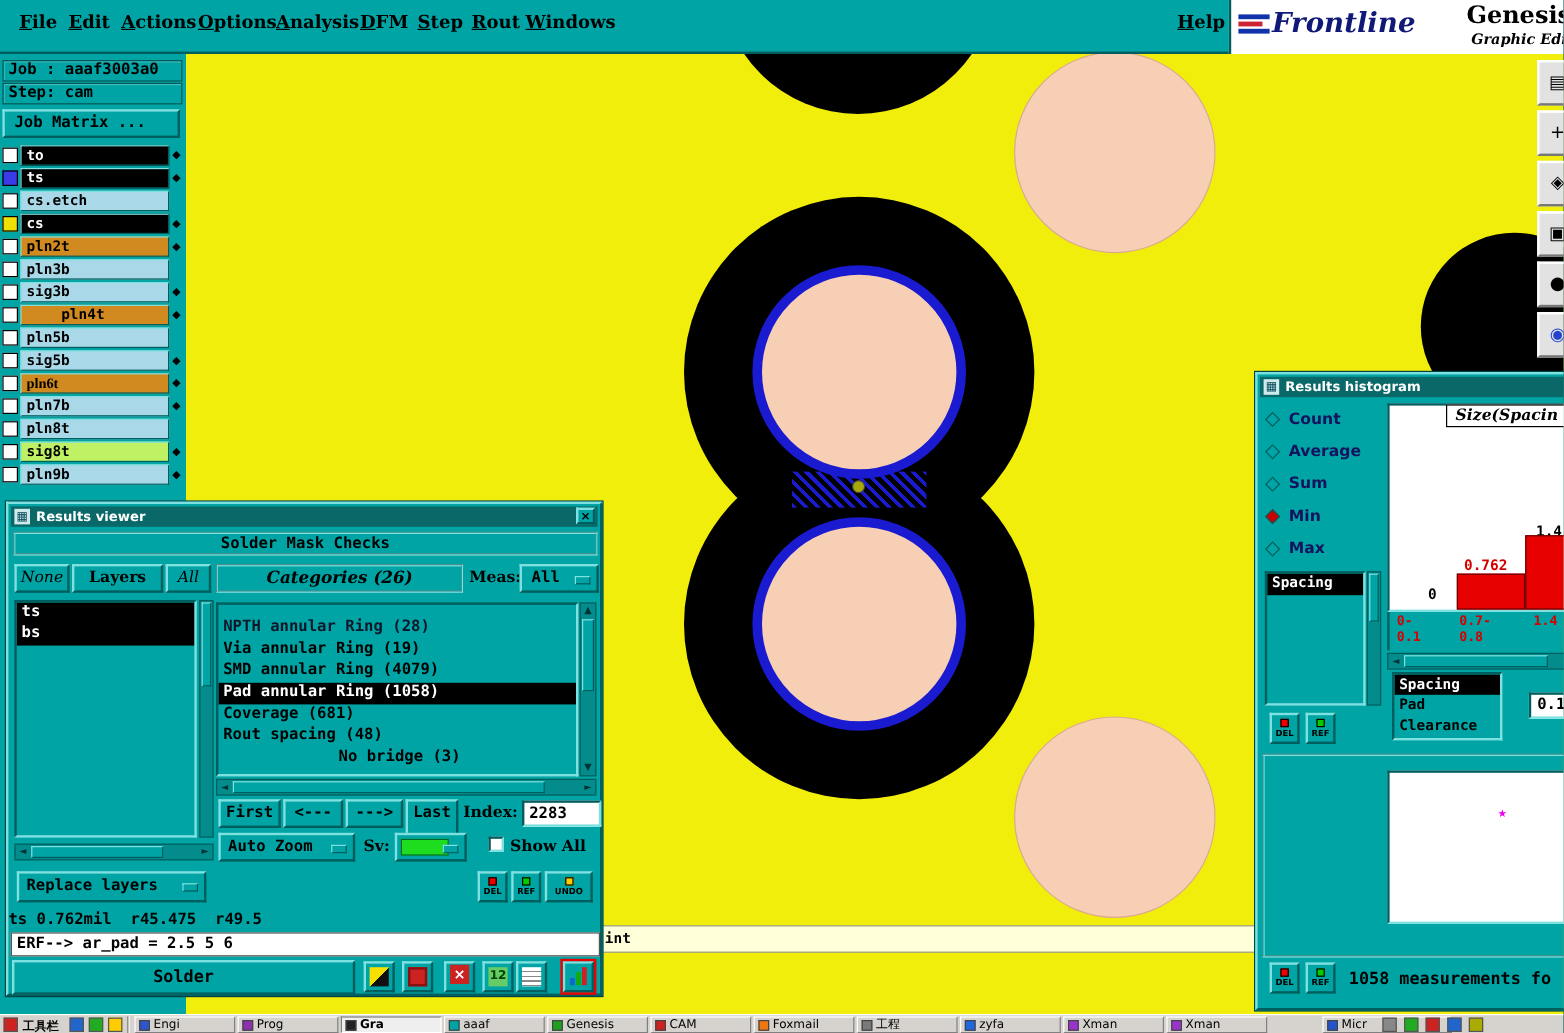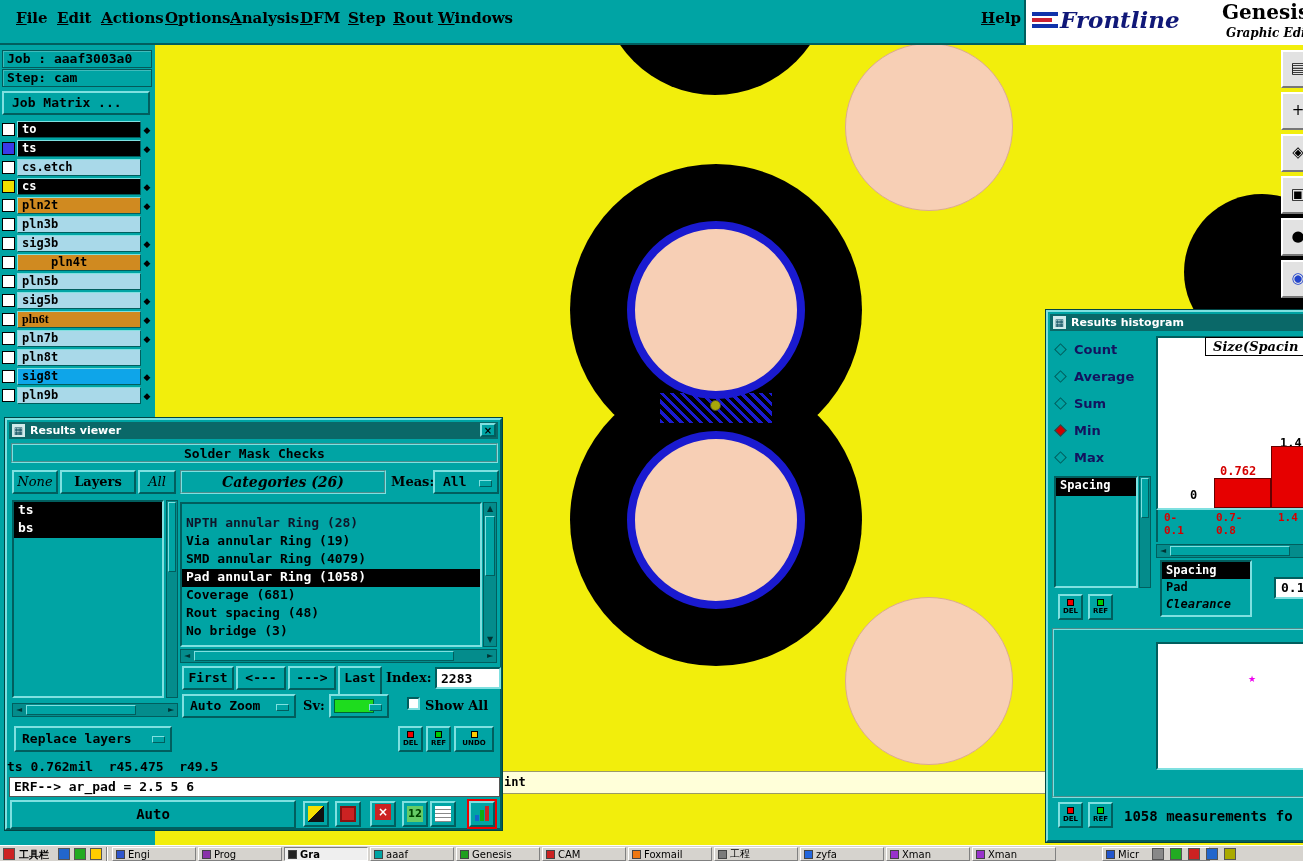--- a/index.html
+++ b/index.html
@@ -167,21 +167,21 @@
         <span class="ln" style="background-color: rgb(169, 217, 233); color: rgb(0, 0, 0);">pln7b</span>
         <span class="la">◆</span>
       </div>
     <div class="lr" style="top:303px">
         <span class="lc" style="background-color: rgb(255, 255, 255);"></span>
         <span class="ln" style="background-color: rgb(169, 217, 233); color: rgb(0, 0, 0);">pln8t</span>
         <span class="la"></span>
       </div>
     <div class="lr" style="top:322px">
         <span class="lc" style="background-color: rgb(255, 255, 255);"></span>
-        <span class="ln" style="background-color: #0ea5e9; color: rgb(0, 0, 0);">sig8t</span>
+        <span class="ln" style="background-color: #bef264; color: rgb(0, 0, 0);">sig8t</span>
         <span class="la">◆</span>
       </div>
     <div class="lr" style="top:341px">
         <span class="lc" style="background-color: rgb(255, 255, 255);"></span>
         <span class="ln" style="background-color: rgb(169, 217, 233); color: rgb(0, 0, 0);">pln9b</span>
         <span class="la">◆</span>
       </div>
   </div>
 
   <div id="side-toolbar">
@@ -228,21 +228,21 @@
       <span class="opt-ind"></span>
     </div>
 
     <div class="abs sunken" style="left:173px;top:82px;width:302px;height:145px;overflow:hidden">
       <div class="lrow" style="background-color: transparent; color: #0f172a; margin-top: 11px;">NPTH annular Ring (28)</div>
       <div class="lrow" style="background-color: transparent; color: rgb(0, 0, 0);">Via annular Ring (19)</div>
       <div class="lrow" style="background-color: transparent; color: rgb(0, 0, 0);">SMD annular Ring (4079)</div>
       <div class="lrow" style="background-color: rgb(0, 0, 0); color: rgb(255, 255, 255);">Pad annular Ring (1058)</div>
       <div class="lrow" style="background-color: transparent; color: rgb(0, 0, 0);">Coverage (681)</div>
       <div class="lrow" style="background-color: transparent; color: rgb(0, 0, 0);">Rout spacing (48)</div>
-      <div class="lrow" style="background-color: transparent; color: rgb(0, 0, 0);">No bridge (3)</div>
+      <div class="lrow" style="background-color: transparent; color: rgb(0, 0, 0); text-align: center;">No bridge (3)</div>
     </div>
     <div class="abs track" style="left:476px;top:82px;width:14px;height:145px">
       <span class="sarrow" style="left:0;top:0">▲</span>
       <span class="thumb" style="left:1px;top:13px;width:10px;height:60px"></span>
       <span class="sarrow" style="left:0;bottom:0">▼</span>
     </div>
     <div class="abs track" style="left:173px;top:229px;width:317px;height:14px">
       <span class="sarrow" style="left:0;top:0">◄</span>
       <span class="thumb" style="left:13px;top:1px;width:260px;height:10px"></span>
       <span class="sarrow" style="right:0;top:0">►</span>
@@ -267,21 +267,21 @@
     <span class="abs" style="left:400px;top:277px;width:13px;height:13px;background:#fff;border:2px solid;border-color:var(--teal-dark) var(--teal-light) var(--teal-light) var(--teal-dark)"></span>
     <span class="abs" style="left:418px;top:278px;font:bold 13px 'DejaVu Serif',serif;color:#000">Show All</span>
 
     <div class="minibtn raised btn" style="left:391px;top:306px"><span class="dot" style="background:#e00"></span><span>DEL</span></div>
     <div class="minibtn raised btn" style="left:419px;top:306px"><span class="dot" style="background:#0c0"></span><span>REF</span></div>
     <div class="minibtn raised btn" style="left:447px;top:306px;width:40px"><span class="dot" style="background:#fc0"></span><span>UNDO</span></div>
 
     <div class="abs pre" style="left:0;top:339px;width:380px;text-align:left;font:bold 13px 'DejaVu Sans Mono',monospace;color:#000">ts 0.762mil  r45.475  r49.5</div>
     <div class="abs pre" style="left:2px;top:357px;width:491px;height:20px;background:#fff;border:1px solid #555;font:bold 13px 'DejaVu Sans Mono',monospace;line-height:18px;padding-left:4px;color:#000">ERF--&gt; ar_pad = 2.5 5 6</div>
 
-    <div class="abs raised btn" style="left:3px;top:380px;width:286px;height:29px;font:bold 14px 'DejaVu Sans Mono',monospace;line-height:25px">Auto</div>
+    <div class="abs raised btn" style="left:3px;top:380px;width:286px;height:29px;font:bold 14px 'DejaVu Sans Mono',monospace;line-height:25px">Solder</div>
     <div class="icon26 raised" style="left:296px;top:381px">
         <span class="abs" style="left:3px;top:3px;width:16px;height:16px;background:linear-gradient(135deg,#f5e000 50%,#111 50%)"></span>
       </div>
     <div class="icon26 raised" style="left:328px;top:381px">
         <span class="abs" style="left:3px;top:3px;width:16px;height:16px;background:#cc2222;border:2px solid #881111"></span>
       </div>
     <div class="icon26 raised" style="left:363px;top:381px">
         <span class="abs" style="left:3px;top:1px;width:16px;height:16px;background:#cc2222;color:#fff;font:bold 12px 'DejaVu Sans',sans-serif;text-align:center;line-height:16px">×</span>
       </div>
     <div class="icon26 raised" style="left:395px;top:381px">
@@ -350,21 +350,21 @@
     <div class="abs track" style="left:108px;top:232px;width:172px;height:14px">
       <span class="sarrow" style="left:0;top:0">◄</span>
       <span class="thumb" style="left:13px;top:1px;width:120px;height:10px"></span>
 
     </div>
     <div class="abs" style="left:157px;top:25px;background:#fff;border:1px solid #000;padding:1px 7px;font:bold italic 13px 'DejaVu Serif',serif;color:#000;white-space:nowrap">Size(Spacin</div>
 
     <div class="abs sunken" style="left:112px;top:248px;width:92px;height:57px;overflow:hidden">
       <div class="lrow" style="font-size: 12px; height: 17px; line-height: 16px; background-color: rgb(0, 0, 0); color: rgb(255, 255, 255);">Spacing</div>
       <div class="lrow" style="font-size: 12px; height: 17px; line-height: 16px; background-color: transparent; color: rgb(0, 0, 0);">Pad</div>
-      <div class="lrow" style="font-size: 12px; height: 17px; line-height: 16px; background-color: transparent; color: rgb(0, 0, 0); font-style: italic;">Clearance</div>
+      <div class="lrow" style="font-size: 12px; height: 17px; line-height: 16px; background-color: transparent; color: rgb(0, 0, 0);">Clearance</div>
     </div>
     <div class="abs" style="left:226px;top:265px;width:42px;height:22px;background:#fff;border:2px solid;border-color:var(--teal-dark) var(--teal-light) var(--teal-light) var(--teal-dark);font:bold 13px 'DejaVu Sans Mono',monospace;line-height:18px;padding-left:5px;color:#000">0.1</div>
 
     <div class="abs etch" style="left:4px;top:316px;width:272px;height:170px"></div>
     <div class="abs" style="left:108px;top:330px;width:168px;height:128px;background:#fff;border:2px solid;border-color:var(--teal-dark) var(--teal-light) var(--teal-light) var(--teal-dark)">
       <span class="abs" style="left:90px;top:30px;color:#e0e;font-size:9px">★</span>
     </div>
 
     <div class="minibtn raised btn" style="left:10px;top:490px"><span class="dot" style="background:#e00"></span><span>DEL</span></div>
     <div class="minibtn raised btn" style="left:40px;top:490px"><span class="dot" style="background:#0c0"></span><span>REF</span></div>

